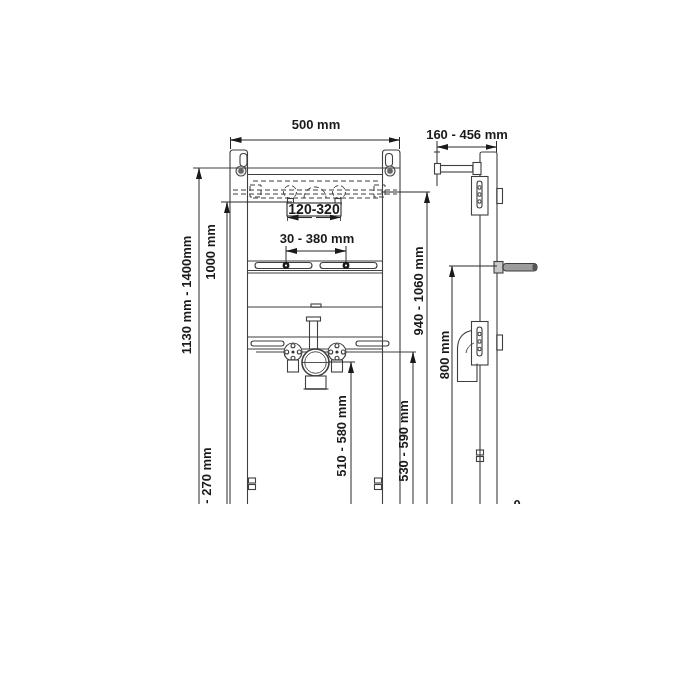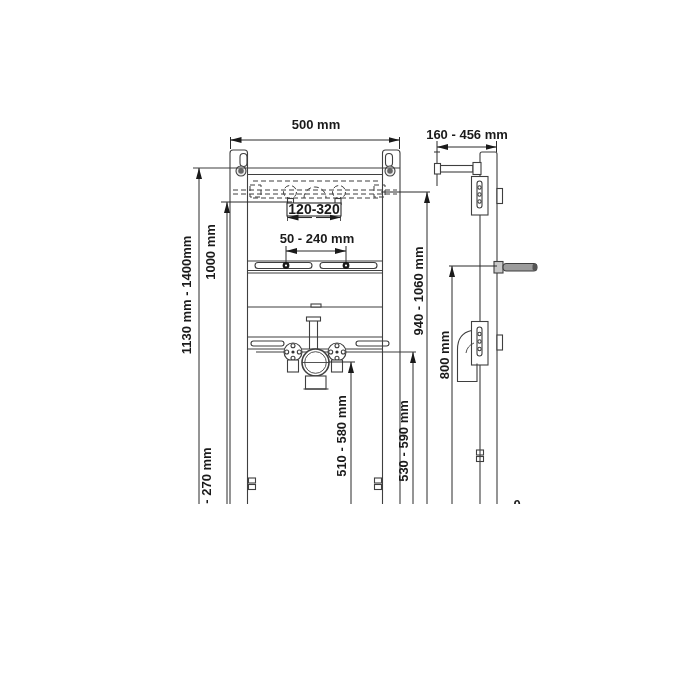--- a/index.html
+++ b/index.html
@@ -248,20 +248,20 @@
     <polygon points="510.5,513.5 523.5,513.5 517,522.5" fill="#fff" stroke="#333"></polygon>
   </g>
 </svg>
 
 <div class="dim-label" style="left:316px;top:124px">500 mm</div>
 <div class="dim-label" style="left:467px;top:134px">160 - 456 mm</div>
 <div class="dim-label vert" style="left:186px;top:295px">1130 mm - 1400mm</div>
 <div class="dim-label vert" style="left:210px;top:252px">1000 mm</div>
 <div class="dim-label vert" style="left:206px;top:481px">0 - 270 mm</div>
 <div class="dim-label boxed" style="left:314px;top:209px">120-320</div>
-<div class="dim-label" style="left:317px;top:238px">50 - 240 mm</div>
+<div class="dim-label" style="left:317px;top:238px">30 - 380 mm</div>
 <div class="dim-label vert" style="left:418px;top:291px">940 - 1060 mm</div>
 <div class="dim-label vert" style="left:444px;top:355px">800 mm</div>
 <div class="dim-label vert" style="left:341px;top:436px">510 - 580 mm</div>
 <div class="dim-label vert" style="left:403px;top:441px">530 - 590 mm</div>
 <div class="dim-label" style="left:517px;top:504px">0</div>
 
 </div>
 
 </body></html>

